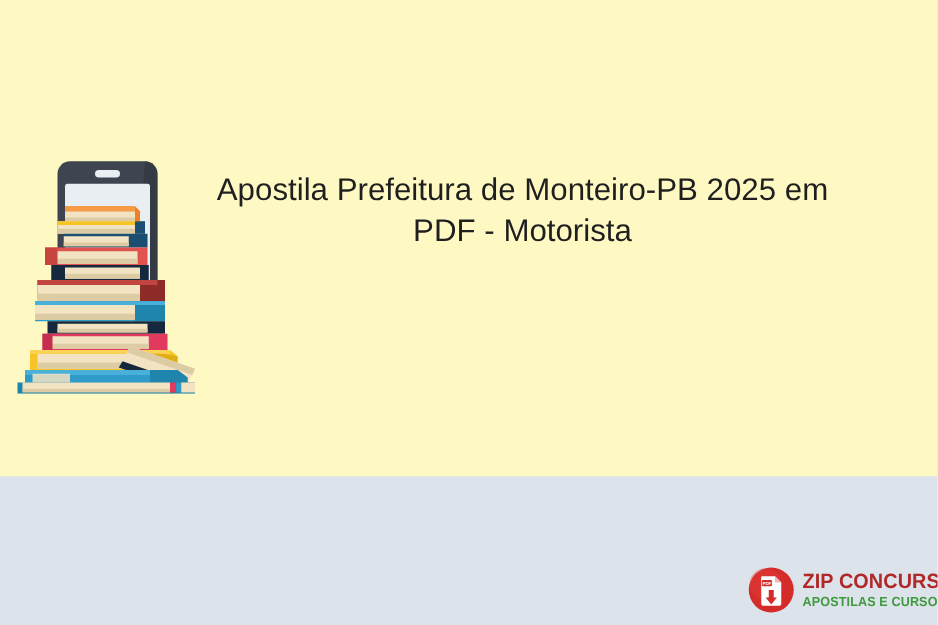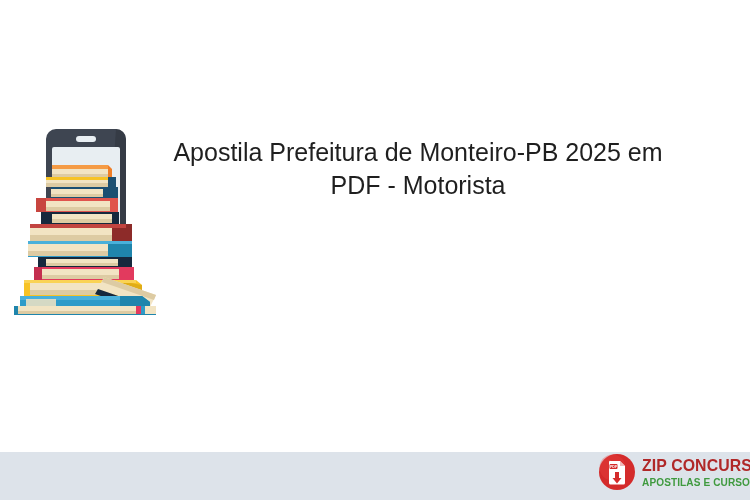--- a/index.html
+++ b/index.html
@@ -11,22 +11,22 @@
     height: 500px;
     background: #dde3ea;
     font-family: "Liberation Sans", sans-serif;
     overflow: hidden;
     position: relative;
   }
 
   #canvas {
     position: relative;
     width: 750px;
-    height: 452px;
-    background: #ffffff;
+    height: 381px;
+    background: #fef9c3;
   }
 
   
   .illustration {
     position: absolute;
     left: 8px;
     top: 125px;
     width: 160px;
     height: 190px;
   }

